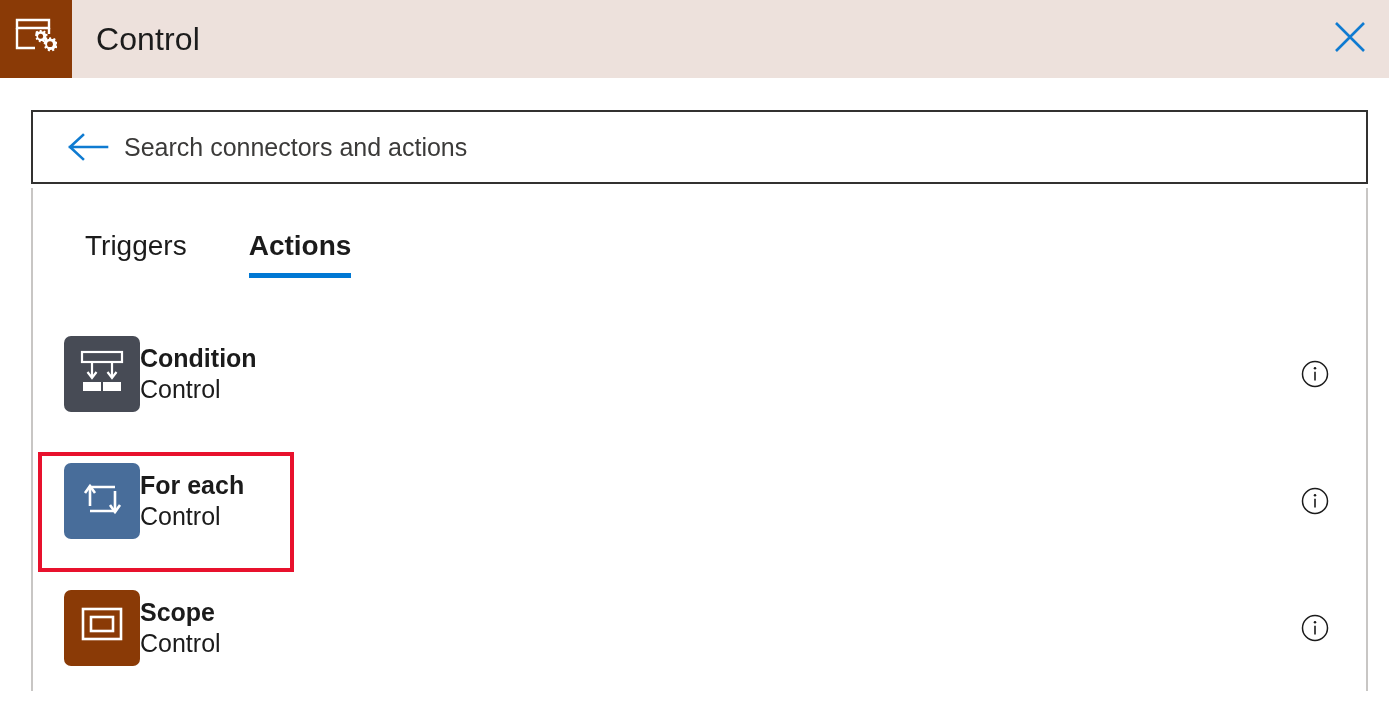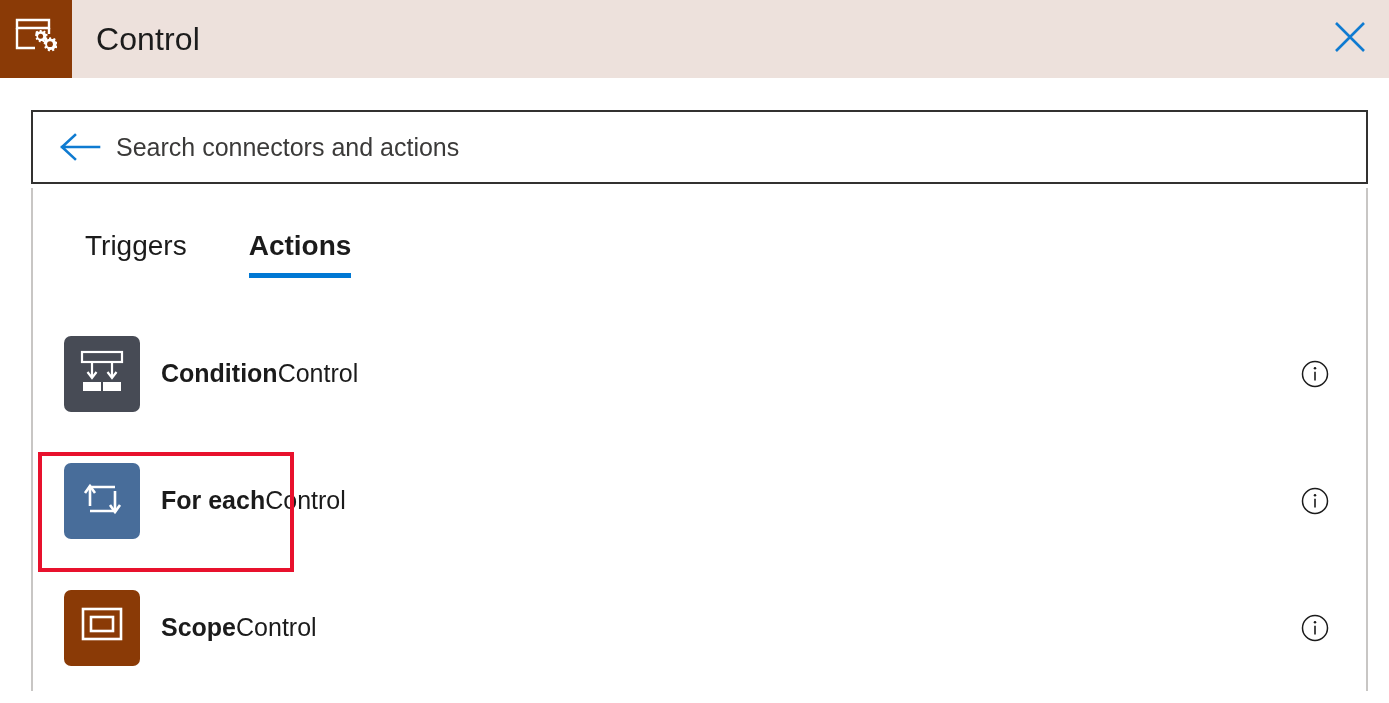--- a/index.html
+++ b/index.html
@@ -60,20 +60,21 @@
     left: 31px;
     top: 110px;
     width: 1337px;
     height: 74px;
     box-sizing: border-box;
     border: 2px solid #323130;
     background: #ffffff;
     display: flex;
     align-items: center;
     cursor: text;
+    padding-left: 8px;
   }
   .back-arrow {
     margin-left: 24px;
     margin-right: 15px;
     flex: none;
     display: flex;
     align-items: center;
     cursor: pointer;
   }
   .search-input {
@@ -153,23 +154,22 @@
     width: 76px;
     height: 76px;
     border-radius: 7px;
     margin-left: 31px;
     flex: none;
     display: flex;
     align-items: center;
     justify-content: center;
   }
   .row-text {
-    margin-left: 21px;
-    display: flex;
-    flex-direction: row;
+    display: flex;
+    flex-direction: column;
     justify-content: center;
   }
   .row-title {
     font-size: 25px;
     font-weight: bold;
     color: #1b1b1b;
     line-height: 1.24;
     white-space: nowrap;
   }
   .row-sub {

